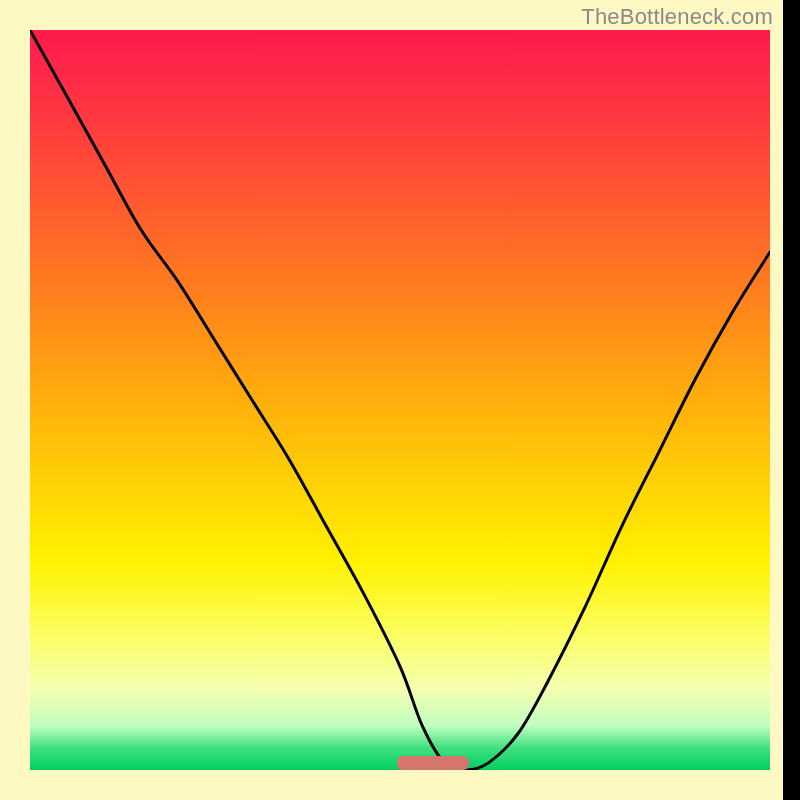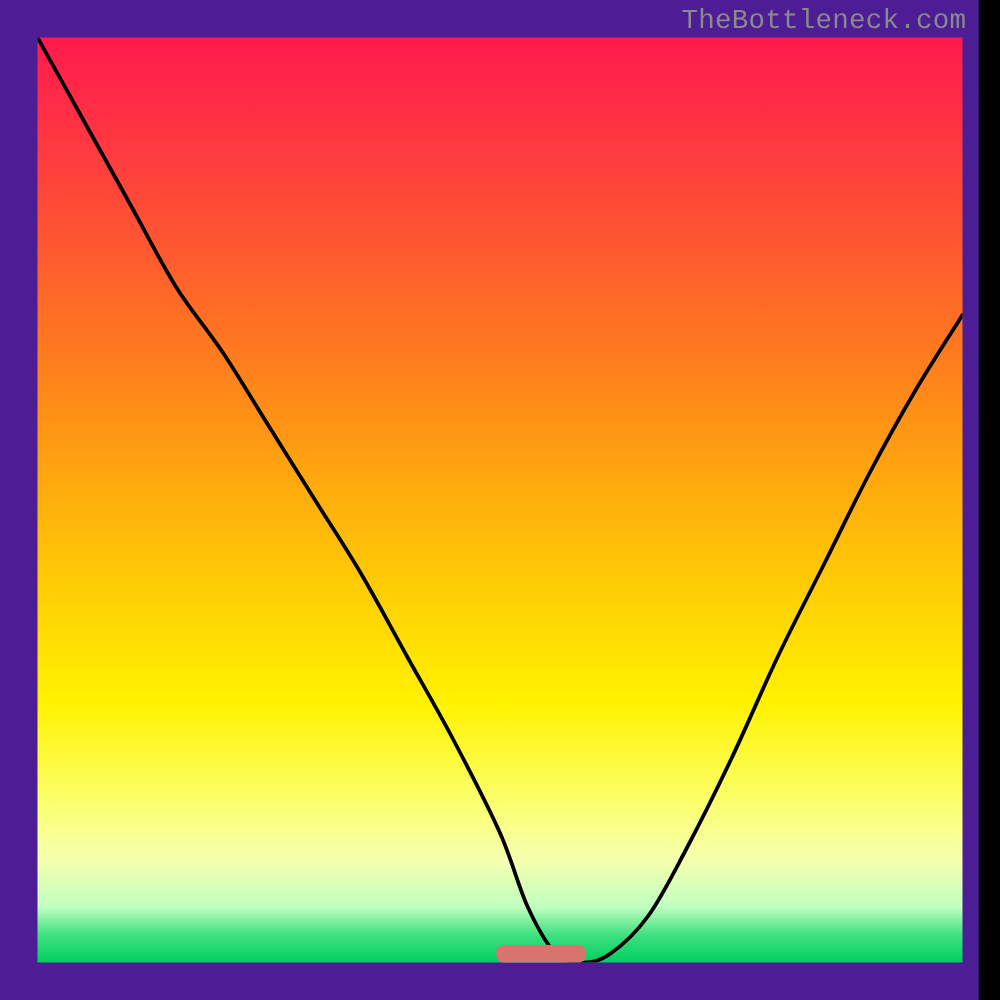--- a/index.html
+++ b/index.html
@@ -8,22 +8,21 @@
     width: 800px;
     height: 800px;
     background: #000;
     overflow: hidden;
     font-family: Arial, Helvetica, sans-serif;
   }
   .frame {
     position: relative;
     width: 783px;
     height: 800px;
-    background: #4c1d95;
-    font-family: Liberation Mono, monospace;
+    background: #fef9c3;
   }
   .plot {
     position: absolute;
     left: 30px;
     top: 30px;
     width: 740px;
     height: 740px;
     background: linear-gradient(to bottom,
       #ff1a4d 0%,
       #ff2e46 8%,

